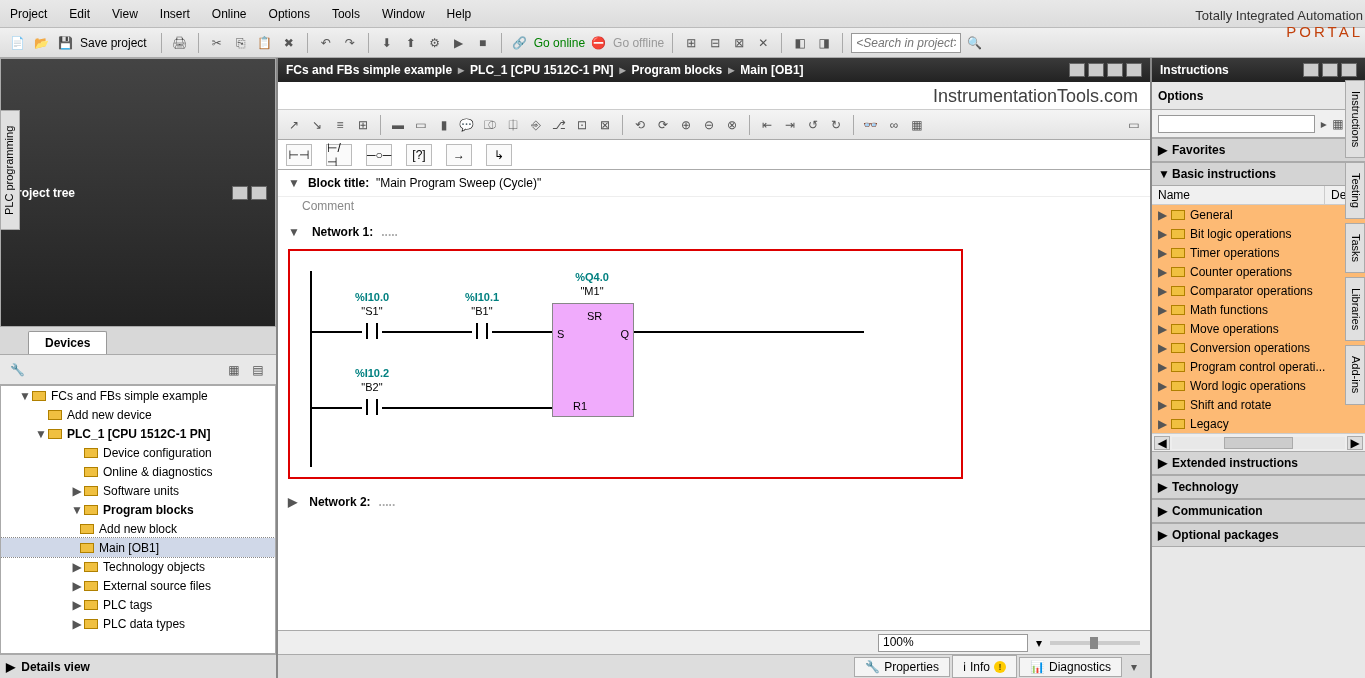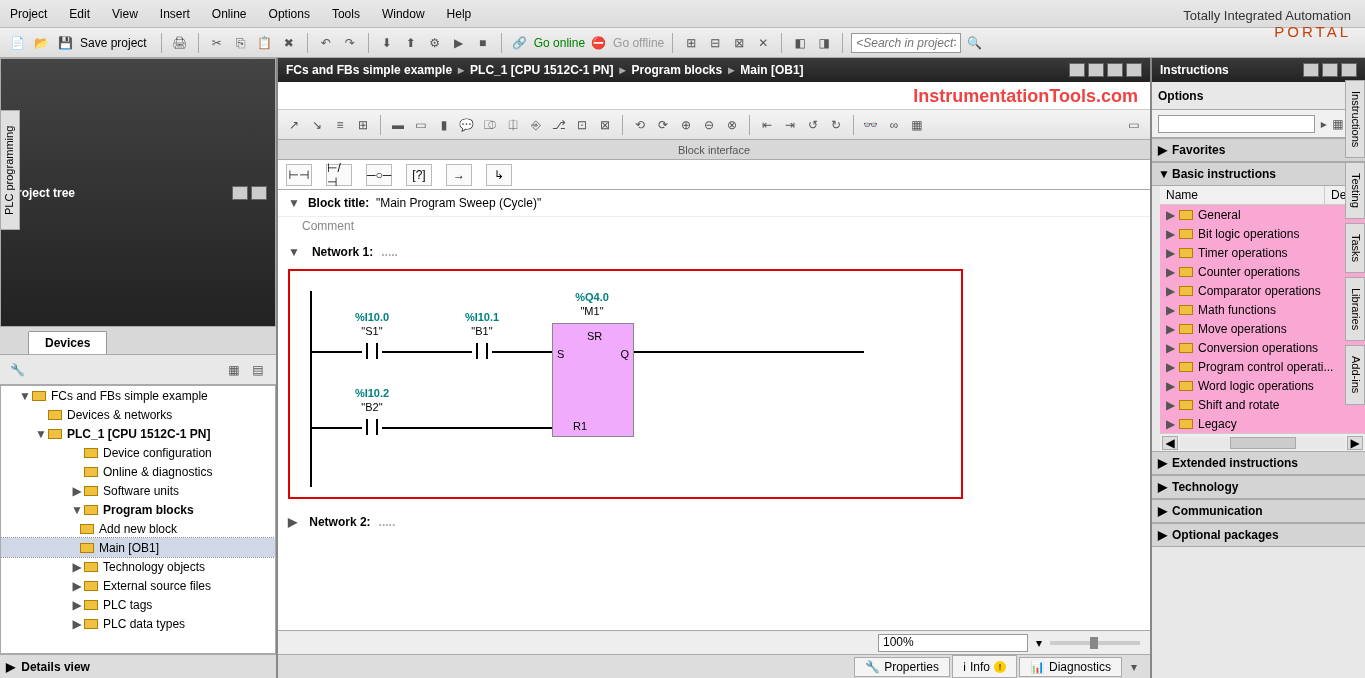--- a/index.html
+++ b/index.html
@@ -1,21 +1,21 @@
 <!DOCTYPE html>
 <html><head>
 <meta charset="utf-8">
 <style>
 * { box-sizing: border-box; margin: 0; padding: 0; font-family: "Segoe UI", Tahoma, sans-serif; font-size: 12px; }
 body { background: #dcdcdc; width: 1365px; height: 678px; overflow: hidden; position: relative; }
 
 
 .menubar { height: 28px; background: linear-gradient(#e8e8e8,#dcdcdc); display: flex; align-items: center; padding: 0 10px; border-bottom: 1px solid #bbb; }
 .menubar span { margin-right: 22px; cursor: pointer; }
-.branding { position: absolute; right: 14px; top: 8px; text-align: right; }
+.branding { position: absolute; right: 2px; top: 8px; text-align: right; }
 .branding .t1 { font-size: 13px; color: #333; }
 .branding .t2 { font-size: 15px; color: #c2410c; letter-spacing: 3px; font-weight: 300; }
 
 
 .maintoolbar { height: 30px; background: linear-gradient(#f0f0f0,#dedede); display: flex; align-items: center; padding: 0 8px; border-bottom: 1px solid #aaa; gap: 4px; }
 .tbtn { width: 20px; height: 20px; display: inline-flex; align-items: center; justify-content: center; cursor: pointer; color:#555; }
 .tsep { width: 1px; height: 20px; background: #aaa; margin: 0 4px; }
 .savelabel { margin-right: 6px; }
 .online-btn { color: #008000; }
 .offline-btn { color: #999; }
@@ -89,34 +89,34 @@
 
 .bottom-tabs { height:24px; background:#ddd; border-top:1px solid #aaa; display:flex; align-items:center; justify-content:flex-end; padding:0 6px; gap:2px;}
 .btab { border:1px solid #aaa; background:#f4f4f4; padding:2px 10px; display:flex; align-items:center; gap:4px; cursor:pointer; font-size:11px;}
 
 
 .options-row { height:28px; border-bottom:1px solid #aaa; display:flex; align-items:center; padding:0 6px; font-weight:bold; background:#e8e8e8;}
 .opt-toolbar { height:28px; border-bottom:1px solid #aaa; display:flex; align-items:center; padding:0 6px; gap:4px; background:#f0f0f0;}
 .opt-input { flex:1; height:18px; border:1px solid #999; background:#fff;}
 .accordion-hdr { height:24px; background:#d4d4d4; border-top:1px solid #aaa; border-bottom:1px solid #aaa; display:flex; align-items:center; padding:0 6px; font-weight:bold; cursor:pointer;}
 .accordion-hdr .arr { width:14px;}
-.instr-table { background:#f9a8d4;margin-left:8px; }
+.instr-table { background:#fdba74; }
 .instr-header { display:flex; background:#f0f0f0; border-bottom:1px solid #ccc;}
 .instr-header div { padding:2px 6px; border-right:1px solid #ccc;}
 .instr-header .c1{flex:1;} .instr-header .c2{width:40px;}
 .instr-row { display:flex; align-items:center; height:19px; padding-left:6px; cursor:pointer;}
 .instr-row .arr{width:12px; color:#555;}
 .instr-row .icon{width:16px; height:14px; margin-right:4px; display:inline-flex; align-items:center; justify-content:center;}
 .hscroll { height:18px; background:#eee; border-top:1px solid #ccc; display:flex; align-items:center; justify-content:space-between; padding:0 2px;}
 .hscroll .sbtn{width:16px;height:14px;border:1px solid #aaa;background:#ddd;text-align:center;line-height:12px;cursor:pointer;}
 .hscroll .track{flex:1;height:12px;background:#e8e8e8;margin:0 2px;position:relative;}
 .hscroll .thumb{position:absolute;left:30%;width:40%;top:0;bottom:0;background:#ccc;border:1px solid #aaa;}
 
 .folder-icon{width:14px;height:10px;background:#f0c040;border:1px solid #b08000;display:inline-block;}
-.watermark { position:absolute; right:12px; top:4px; font-size:18px; font-weight:bold; color:#ef4444;margin-left:28px;}
+.watermark { position:absolute; right:12px; top:4px; font-size:18px; font-weight:normal; color:#404040;margin-left:28px;}
 </style>
 </head>
 <body>
 
 <div class="menubar">
   <span>Project</span>
   <span>Edit</span>
   <span>View</span>
   <span>Insert</span>
   <span>Online</span>
@@ -196,21 +196,21 @@
           <span class="icon">
             <span class="folder-icon"></span>
           </span>
           <span>FCs and FBs simple example</span>
         </div>
         <div class="tree-item ind2">
           <span class="arrow"></span>
           <span class="icon">
             <span class="folder-icon"></span>
           </span>
-          <span>Devices &amp; networks</span>
+          <span>Add new device</span>
         </div>
         <div class="tree-item ind2 bold">
           <span class="arrow">▼</span>
           <span class="icon">
             <span class="folder-icon"></span>
           </span>
           <span>PLC_1 [CPU 1512C-1 PN]</span>
         </div>
         <div class="tree-item ind3">
           <span class="arrow"></span>
@@ -335,21 +335,20 @@
       <span class="tbtn">⇥</span>
       <span class="tbtn">↺</span>
       <span class="tbtn">↻</span>
       <span class="tsep"></span>
       <span class="tbtn">👓</span>
       <span class="tbtn">∞</span>
       <span class="tbtn">▦</span>
       <span style="flex:1"></span>
       <span class="tbtn">▭</span>
     </div>
-    <div class="block-interface">Block interface</div>
     <div class="ladder-palette">
       <span class="pal-btn">⊢⊣</span>
       <span class="pal-btn">⊢/⊣</span>
       <span class="pal-btn">─○─</span>
       <span class="pal-btn">[?]</span>
       <span class="pal-btn">→</span>
       <span class="pal-btn">↳</span>
     </div>
 
     <div class="editor-body">

